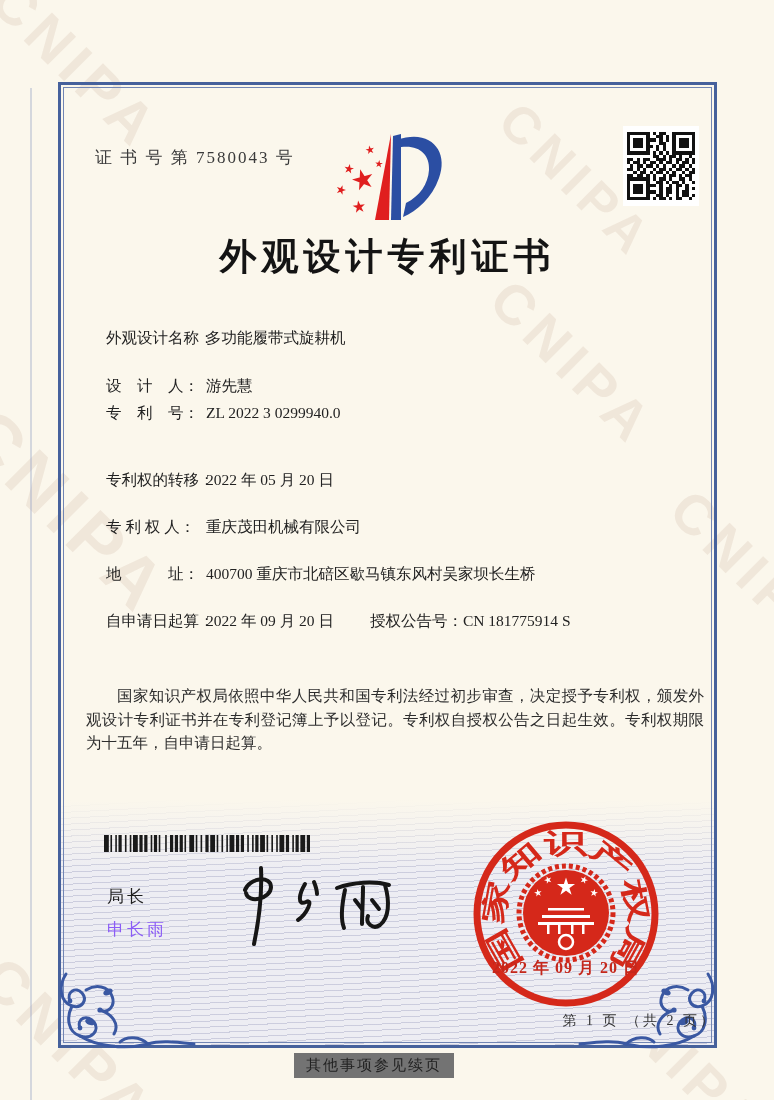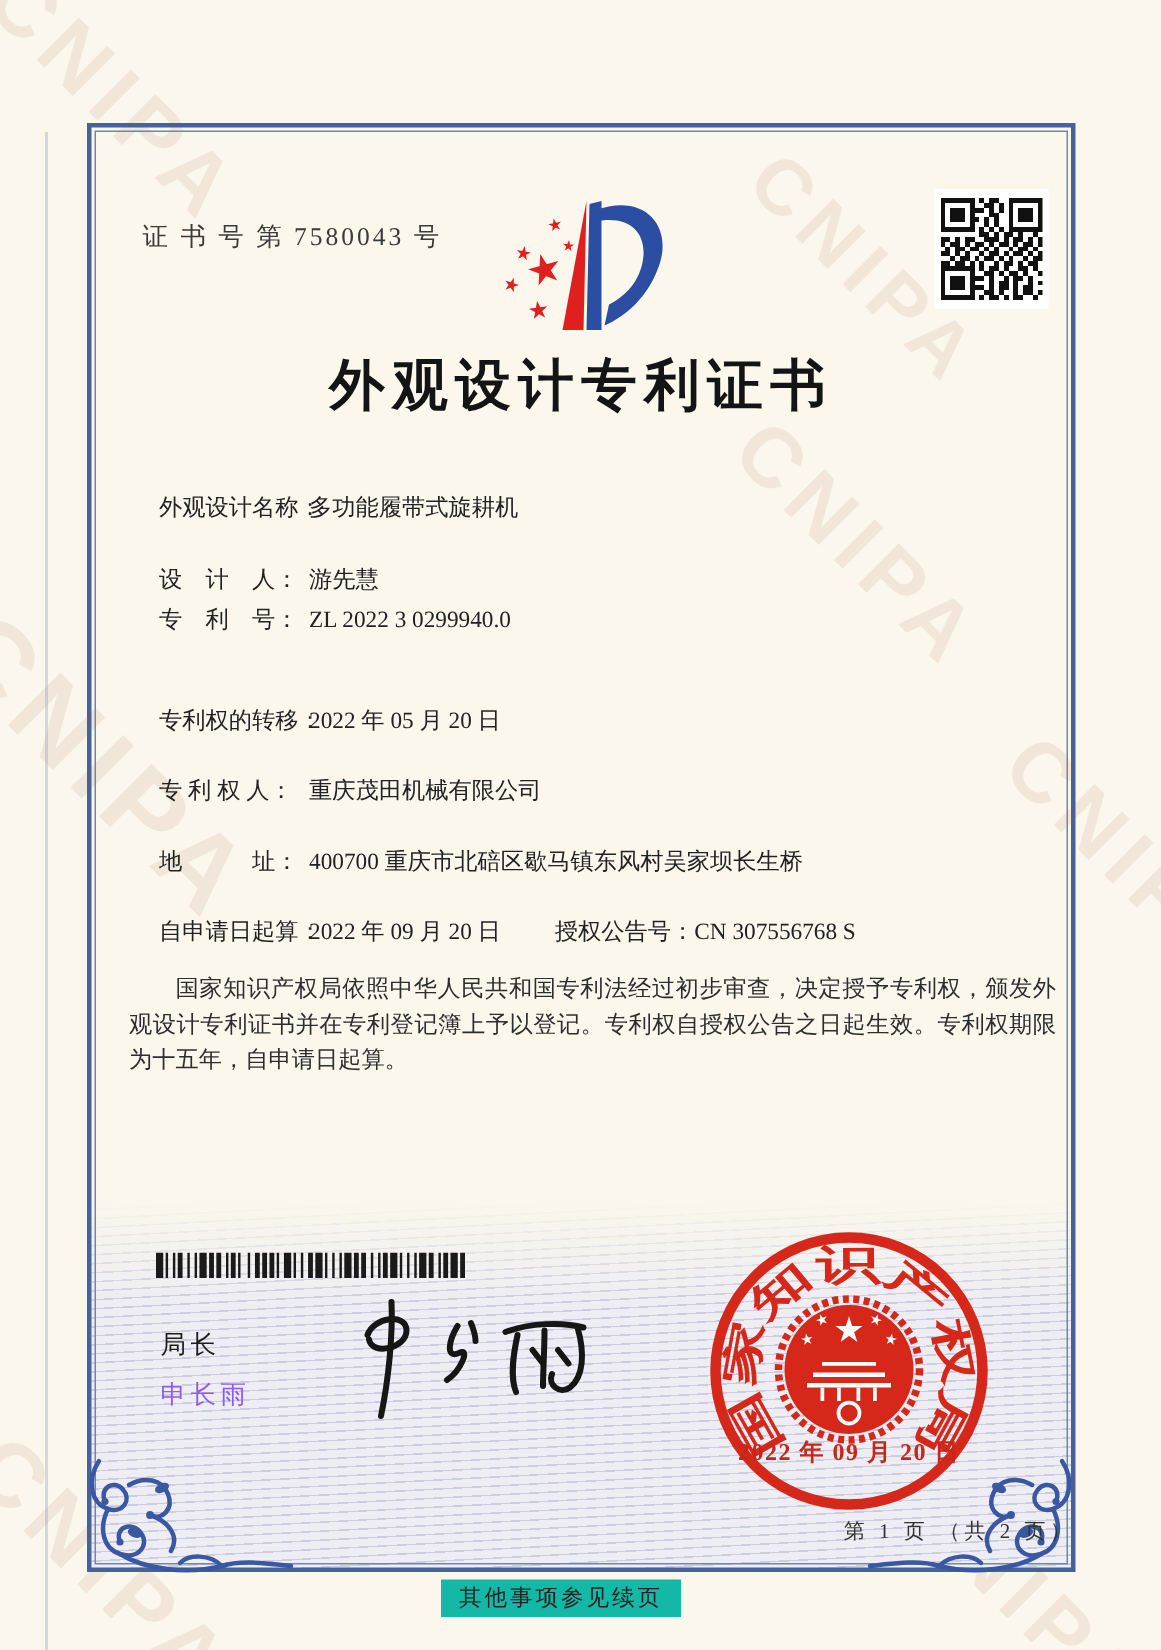--- a/index.html
+++ b/index.html
@@ -69,39 +69,39 @@
     left:58px; top:232px; width:659px; text-align:center;
     font-size:37px; font-weight:bold; letter-spacing:5px; color:#141414;
   }
 
   .field-row { left:106px; font-size:15.5px; white-space:nowrap; color:#222; }
   .field-label { display:inline-block; width:100px; }
   .grant-no-label { margin-left:36px; }
 
   .paras { left:86px; top:648px; width:618px; font-size:15.5px; line-height:23.5px;
            color:#2d2d2d; text-align:justify; }
-  .paras p { text-indent:2em; }
+  .paras p { text-indent:2em;margin-top:36px; }
 
   .barcode { left:104px; top:835px; width:206px; height:17px; }
 
   .signer-title { left:107px; top:885px; font-size:17px; letter-spacing:3px; color:#1d1d1d; }
   .signer-name  { left:107px; top:918px; font-size:17px; letter-spacing:3px; color:#8b5cf6; }
   .signature { left:215px; top:860px; }
 
   .seal { left:468px; top:816px; z-index:5; }
   .seal-date {
     left:468px; top:958px; width:196px; text-align:center; z-index:6;
     color:#c4271b; font-size:16px; font-weight:bold; letter-spacing:1px; white-space:nowrap;
   }
 
   .page-info { left:58px; top:1012px; width:659px; text-align:right;
                font-size:14px; letter-spacing:3px; color:#333; }
 
   .note { left:374px; top:1053px; transform:translateX(-50%); z-index:6;
-          background:#14b8a6; padding:3px 12px; font-size:15px; letter-spacing:2px;
+          background:#737373; padding:3px 12px; font-size:15px; letter-spacing:2px;
           color:#222; white-space:nowrap; }
 </style>
 </head>
 <body>
 
 <div class="wm" style="left:-30px; top:30px; font-size:58px;">CNIPA</div>
 <div class="wm" style="left:480px; top:150px; font-size:52px;">CNIPA</div>
 <div class="wm" style="left:470px; top:330px; font-size:56px;">CNIPA</div>
 <div class="wm" style="left:-60px; top:470px; font-size:72px;">CNIPA</div>
 <div class="wm" style="left:650px; top:540px; font-size:56px;">CNIPA</div>
@@ -437,21 +437,21 @@
 <div class="content field-row" style="top:470px;">
   <span class="field-label">专利权的转移：</span><span>2022 年 05 月 20 日</span>
 </div>
 <div class="content field-row" style="top:517px;">
   <span class="field-label">专 利 权 人：</span><span>重庆茂田机械有限公司</span>
 </div>
 <div class="content field-row" style="top:564px;">
   <span class="field-label">地　　　址：</span><span>400700 重庆市北碚区歇马镇东风村吴家坝长生桥</span>
 </div>
 <div class="content field-row" style="top:611px;">
-  <span class="field-label">自申请日起算：</span><span>2022 年 09 月 20 日</span><span class="grant-no-label">授权公告号：</span><span>CN 307556768 S</span>
+  <span class="field-label">自申请日起算：</span><span>2022 年 09 月 20 日</span><span class="grant-no-label">授权公告号：</span><span>CN 181775914 S</span>
 </div>
 
 <div class="content paras">
   <p>国家知识产权局依照中华人民共和国专利法经过初步审查，决定授予专利权，颁发外观设计专利证书并在专利登记簿上予以登记。专利权自授权公告之日起生效。专利权期限为十五年，自申请日起算。</p>
 </div>
 
 <div class="content barcode"><svg width="206" height="17" viewBox="0 0 128 18" preserveAspectRatio="none">
       <rect x="0" y="0" width="3" height="18" fill="#1a1a1a"></rect>
       <rect x="4" y="0" width="1" height="18" fill="#1a1a1a"></rect>
       <rect x="7" y="0" width="1" height="18" fill="#1a1a1a"></rect>

